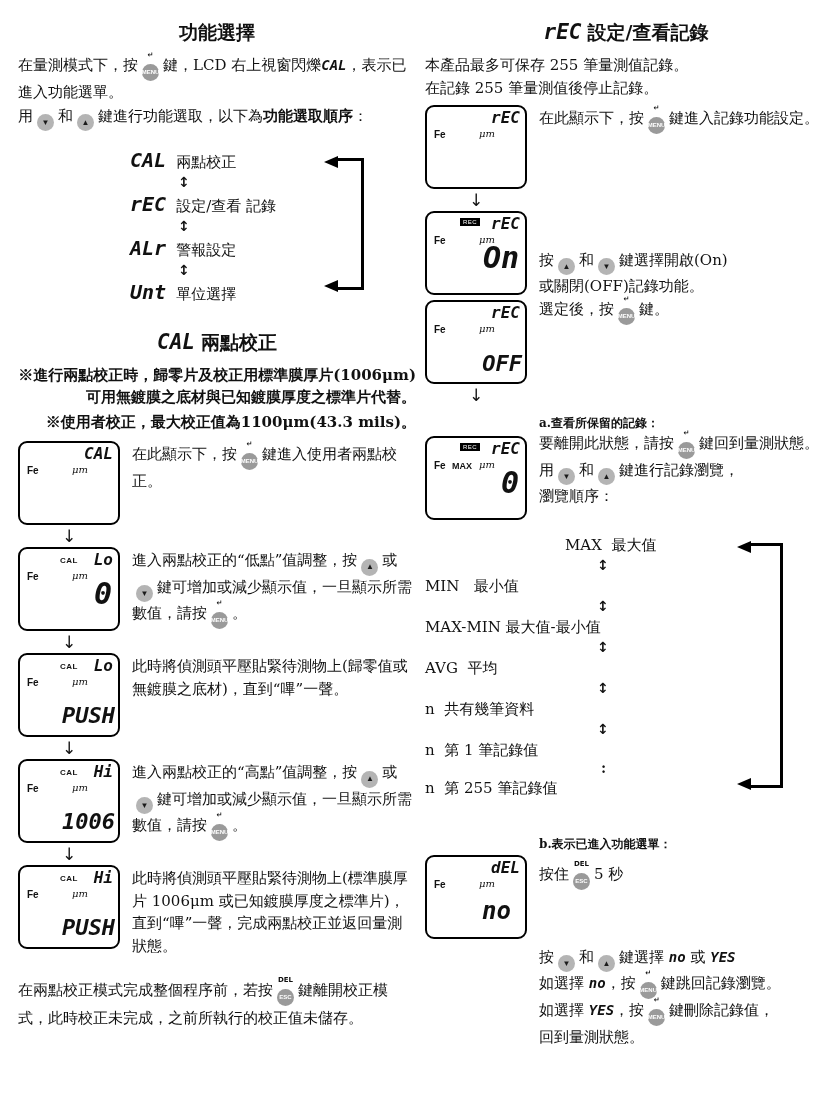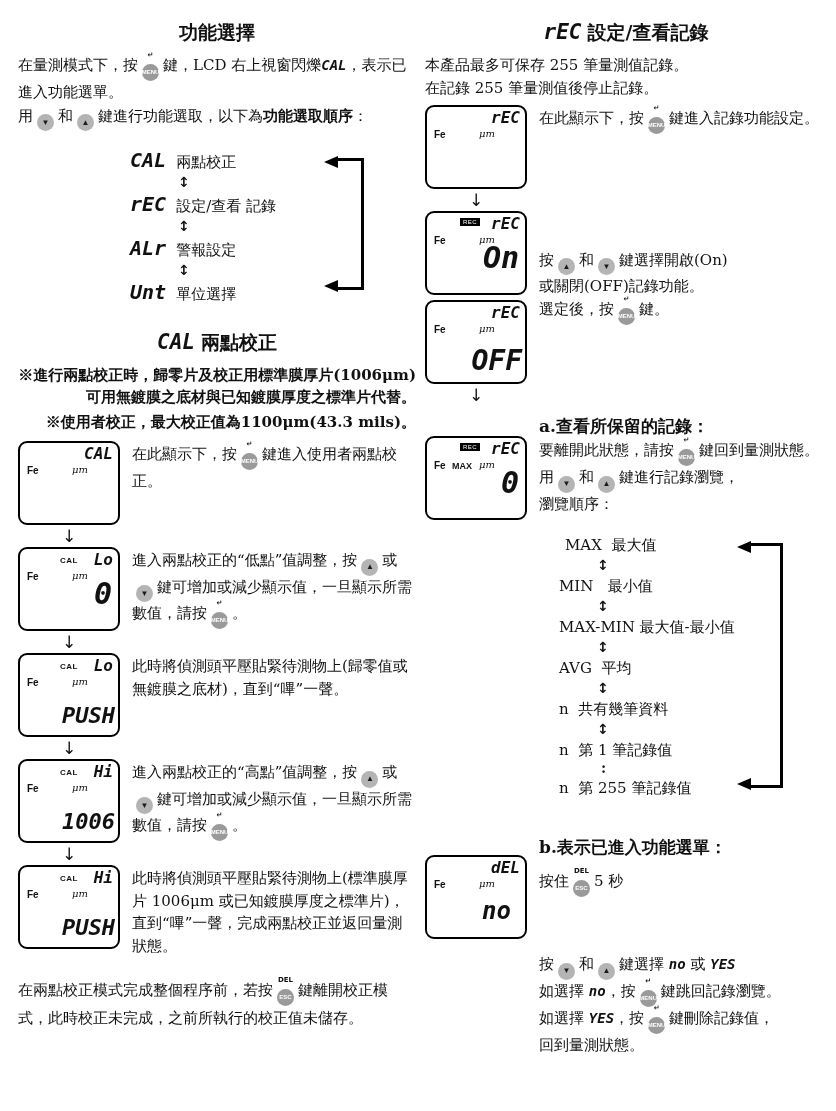--- a/index.html
+++ b/index.html
@@ -36,21 +36,21 @@
        font-family:"Liberation Sans",sans-serif;}
   .lbadge{position:absolute;left:33px;top:5px;background:#000;color:#fff;font-size:6px;
        padding:1px 3px;font-family:"Liberation Sans",sans-serif;letter-spacing:.5px;}
   .lcal{position:absolute;left:40px;top:7px;font-size:8px;font-weight:bold;
        font-family:"Liberation Sans",sans-serif;letter-spacing:.5px;}
   .lmode{position:absolute;right:5px;top:1px;font-size:16px;}
   .lunit{position:absolute;right:30px;top:21px;font-size:10px;font-style:italic;}
   .lval{position:absolute;right:6px;bottom:20px;font-size:30px;line-height:1;}
   .lval.w4{font-size:22px;right:3px;bottom:8px;letter-spacing:0;}
   .lval.mid{font-size:24px;right:14px;bottom:14px;}
-  .lval.off{font-size:28px;right:3px;bottom:7px;margin-left:6px;}
+  .lval.off{font-size:22px;right:3px;bottom:7px;margin-left:6px;}
 
   .step{display:flex;gap:12px;align-items:flex-start;}
   .stext{flex:1;font-size:15px;line-height:1.5;padding-top:2px;}
   .darr{font-family:"DejaVu Sans",sans-serif;font-size:17px;line-height:22px;height:22px;
         margin-left:44px;}
   .uarr{font-family:"DejaVu Sans",sans-serif;font-size:14px;font-weight:bold;line-height:20px;height:20px;}
 
   
   #menu-diagram{position:relative;margin-top:16px;}
   .mrow{margin-left:112px;display:flex;align-items:baseline;gap:10px;height:24px;}
@@ -63,27 +63,27 @@
       border-bottom:6.5px solid transparent;border-right:14px solid #000;}
   .ah.top{top:-5px;left:-13px;}
   .ah.bot{bottom:-5px;left:-13px;}
   #menu-bracket{right:52px;top:10px;bottom:14px;width:24px;}
 
   .note{font-weight:bold;font-size:15px;line-height:1.5;margin:2px 0;
         padding-left:16px;text-indent:-16px;text-align:right;}
 
   
   #browse-diagram{position:relative;margin-top:14px;}
-  .brow{margin-left:134px;font-size:15px;height:22px;line-height:22px;}
+  .brow{font-size:15px;height:22px;line-height:22px;}
   .brow.first{margin-left:140px;}
   #browse-diagram .uarr{margin-left:172px;height:19px;line-height:19px;}
   .bdots{margin-left:176px;font-weight:bold;height:16px;line-height:14px;font-size:14px;}
   #browse-bracket{right:44px;top:9px;bottom:11px;width:30px;}
 
-  .sec-title{font-weight:bold;font-size:17px;margin:0;}
+  .sec-title{font-weight:bold;font-size:12px;margin:0;}
 </style>
 </head>
 <body>
 
 <div id="page">
 
   <div class="col" id="col-left">
 
     <h1>功能選擇</h1>
 

